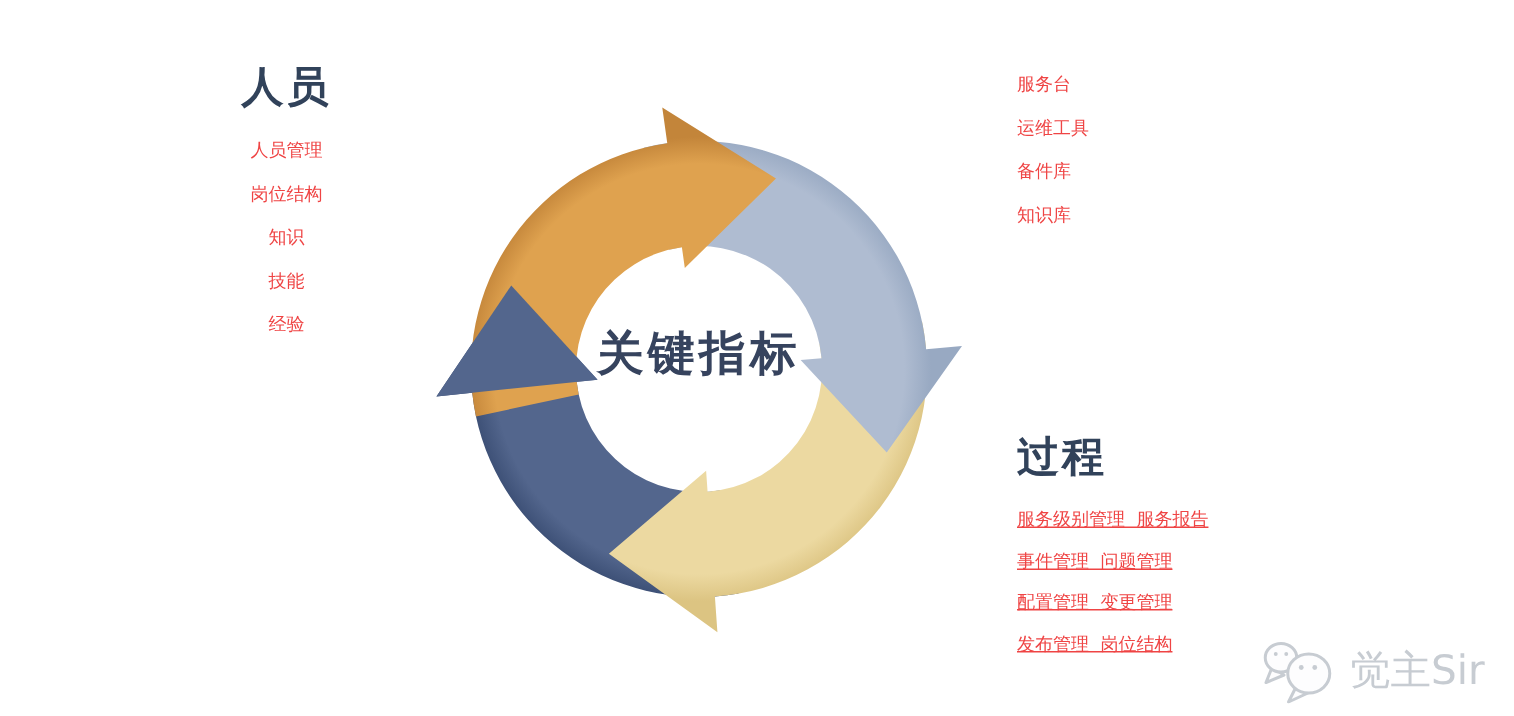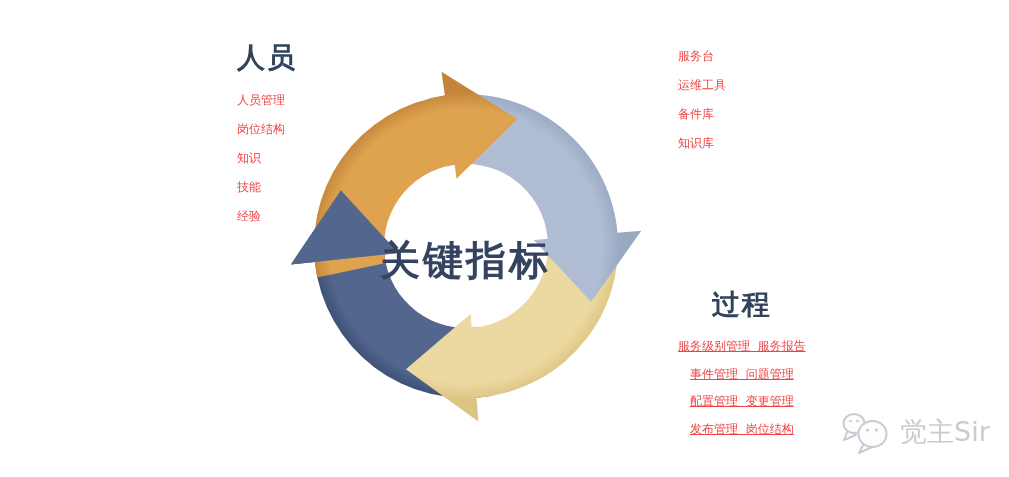--- a/index.html
+++ b/index.html
@@ -5,42 +5,42 @@
   html,body{margin:0;padding:0;background:#ffffff;}
   .stage{
     position:relative;
     width:1009px;height:477px;
     background:#ffffff;
     overflow:hidden;
     font-family:"DejaVu Sans","Liberation Sans",sans-serif;
   }
   .cycle-svg{position:absolute;left:0;top:0;}
   .center-label{
-    position:absolute;left:466px;top:260px;
+    position:absolute;left:466px;top:236px;
     transform:translate(-50%,-50%);
-    font-size:40px;font-weight:700;letter-spacing:3px;
+    font-size:31px;font-weight:700;letter-spacing:3px;
     color:#36435E;white-space:nowrap;
   }
   .quad{position:absolute;white-space:nowrap;}
   .quad h2{
     margin:0 0 12px 0;
     font-size:28px;line-height:32px;font-weight:700;
     letter-spacing:2px;color:#31425A;
   }
   .quad .items{font-size:12px;color:#ef4444;}
-  .q-personnel{top:42px;right:712px;text-align:left;}
+  .q-personnel{top:42px;right:788px;text-align:center;}
   .q-resources{top:42px;left:678px;text-align:left;}
   .q-technology{top:289px;right:756px;text-align:right;}
-  .q-process{top:289px;left:678px;text-align:center;}
+  .q-process{top:289px;left:678px;text-align:left;}
   .q-personnel .items,.q-resources .items{line-height:29px;}
   .q-technology .items{line-height:27px;}
   .q-process .items{line-height:27.5px;text-decoration:underline;}
   .q-process .items div{white-space:pre;}
   .watermark{
-    position:absolute;left:841px;top:410px;
+    position:absolute;left:841px;top:425px;
     display:flex;align-items:center;gap:7px;
     color:#C7CCD2;font-size:27px;
     text-shadow:1px 1px 0 rgba(255,255,255,.95),-1px -1px 0 rgba(255,255,255,.9);
   }
   .watermark svg{display:block;}
 </style>
 </head>
 <body>
 
 <div class="stage">

